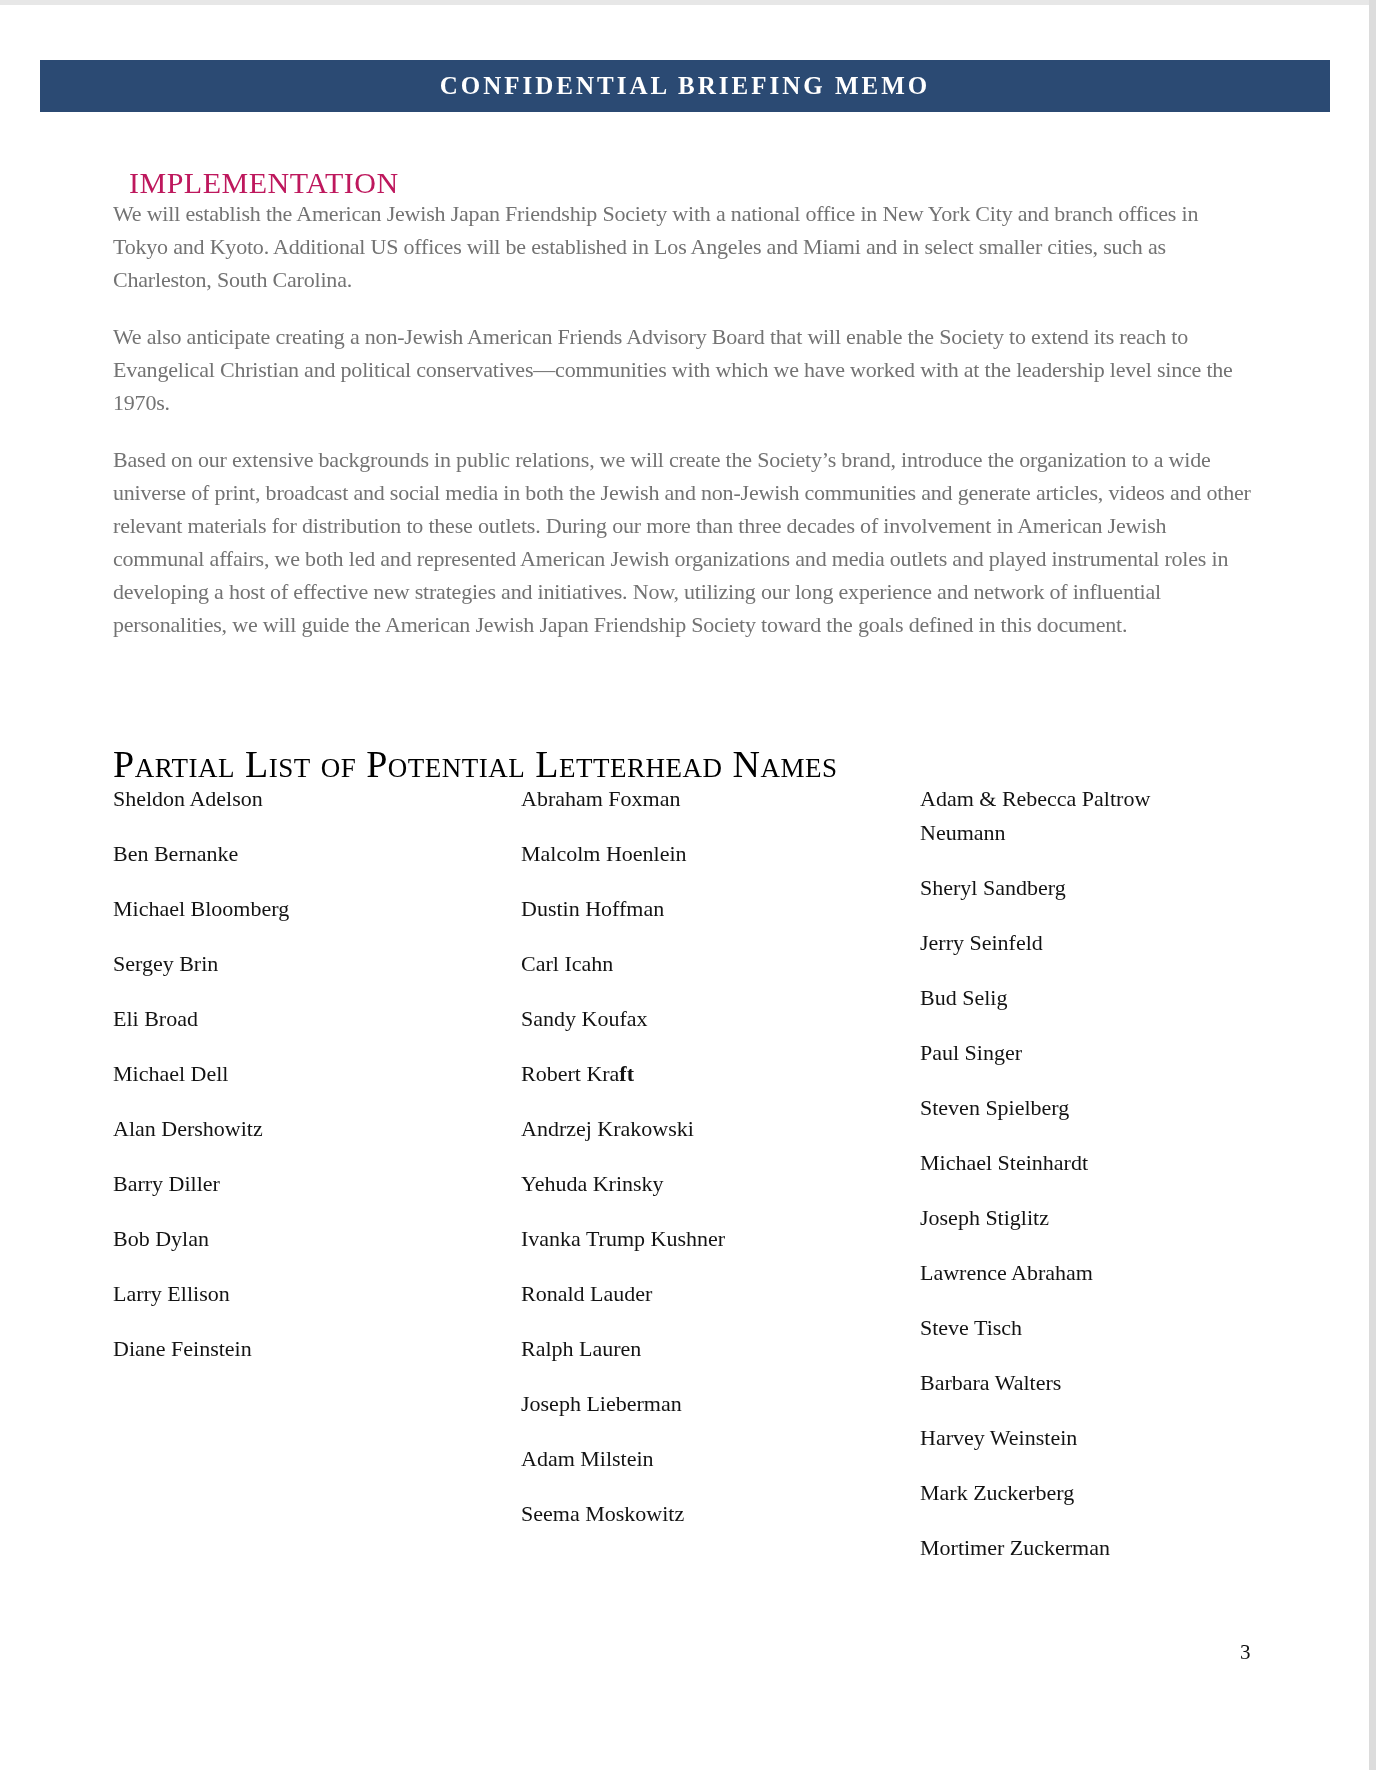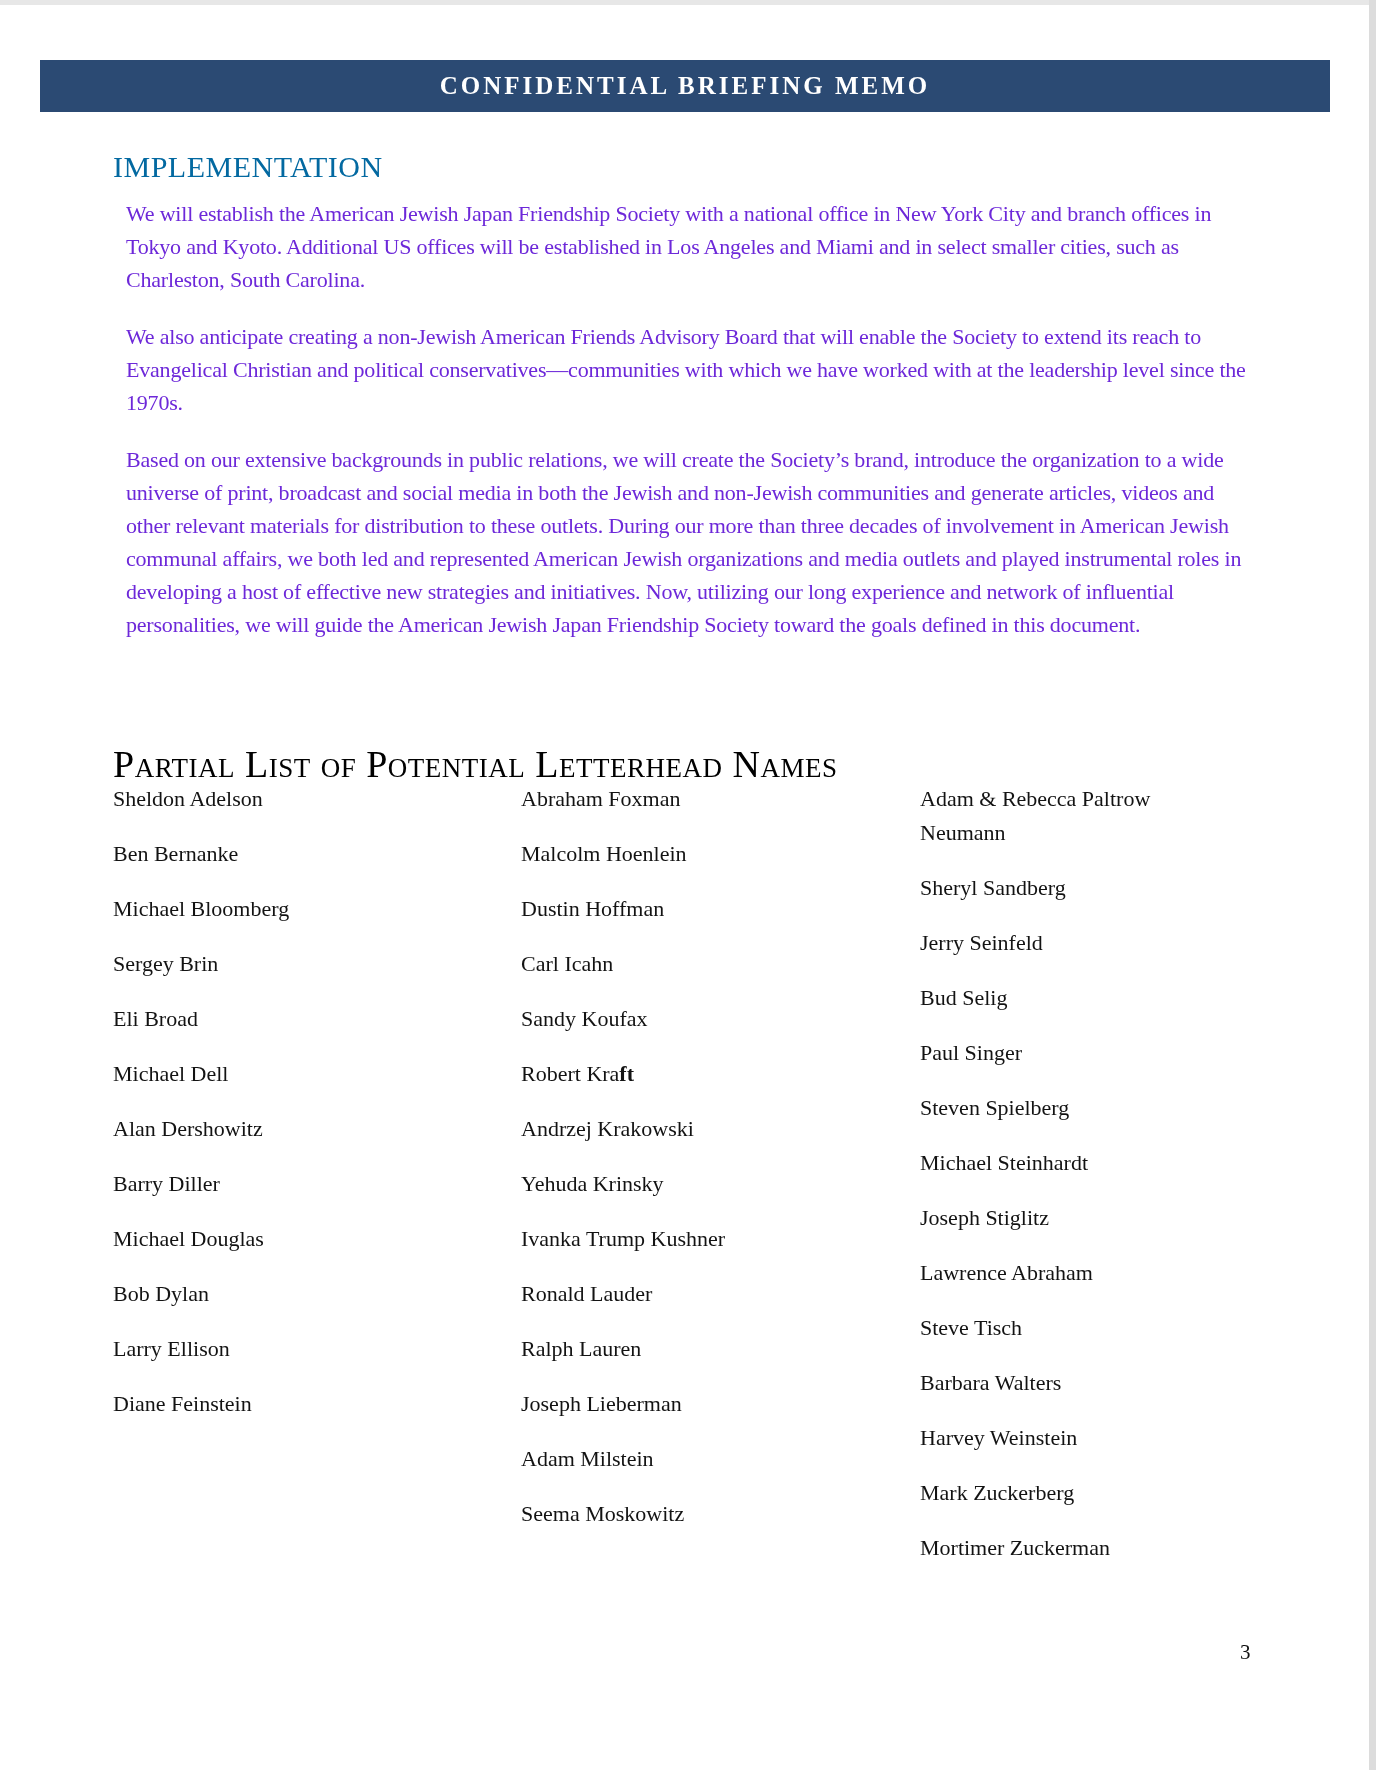--- a/index.html
+++ b/index.html
@@ -12,29 +12,29 @@
   .edge-right{position:absolute;left:1369px;top:0;width:7px;height:1770px;background:#dcdcdc;}
   .banner{
     position:absolute;left:40px;top:60px;width:1290px;height:52px;
     display:flex;align-items:center;justify-content:center;
   }
   .banner-title{
     color:#ffffff;font-size:25px;font-weight:bold;letter-spacing:3px;
     font-family:"Liberation Serif","DejaVu Serif",serif;white-space:nowrap;
   }
   .h1{
-    position:absolute;left:113px;top:150px;margin:0;
-    font-size:30px;font-weight:normal;letter-spacing:0.5px;color:#0369a1;
+    position:absolute;left:113px;top:150px;margin:16px;
+    font-size:30px;font-weight:normal;letter-spacing:0.5px;color:#be185d;
   }
   .paras{
     position:absolute;left:113px;top:197px;width:1140px;
   }
   .paras p{
-    margin:0 0 24px 13px;font-size:22px;line-height:33px;letter-spacing:-0.2px;
-    color:#6d28d9;
+    margin:0 0 24px 0;font-size:22px;line-height:33px;letter-spacing:-0.2px;
+    color:#737373;
   }
   .h2{
     position:absolute;left:113px;top:742px;margin:0;
     font-variant:small-caps;font-size:38px;font-weight:normal;
     letter-spacing:0.5px;color:#000;white-space:nowrap;
   }
   .columns{
     position:absolute;left:113px;top:782px;
     display:grid;grid-template-columns:408px 399px 260px;align-items:start;
   }
@@ -69,21 +69,20 @@
 <div class="columns">
   <div class="col">
       <div class="name">Sheldon Adelson</div>
       <div class="name">Ben Bernanke</div>
       <div class="name">Michael Bloomberg</div>
       <div class="name">Sergey Brin</div>
       <div class="name">Eli Broad</div>
       <div class="name">Michael Dell</div>
       <div class="name">Alan Dershowitz</div>
       <div class="name">Barry Diller</div>
-      <div class="name">Michael Douglas</div>
       <div class="name">Bob Dylan</div>
       <div class="name">Larry Ellison</div>
       <div class="name">Diane Feinstein</div>
     </div>
   <div class="col">
       <div class="name">Abraham Foxman</div>
       <div class="name">Malcolm Hoenlein</div>
       <div class="name">Dustin Hoffman</div>
       <div class="name">Carl Icahn</div>
       <div class="name">Sandy Koufax</div>

